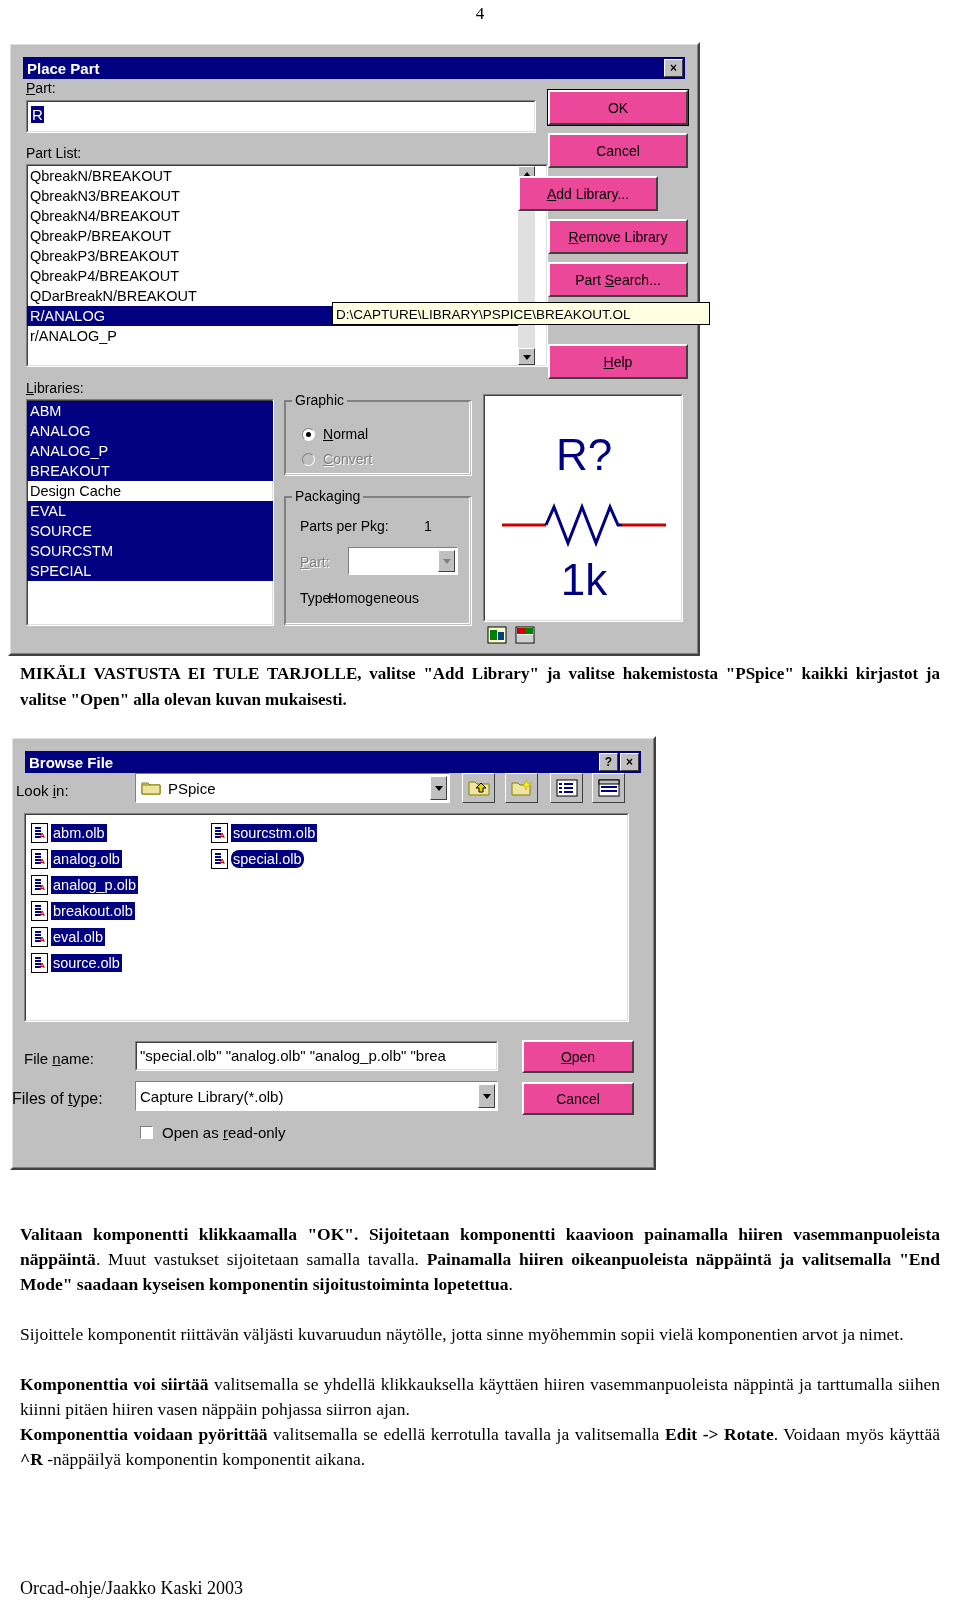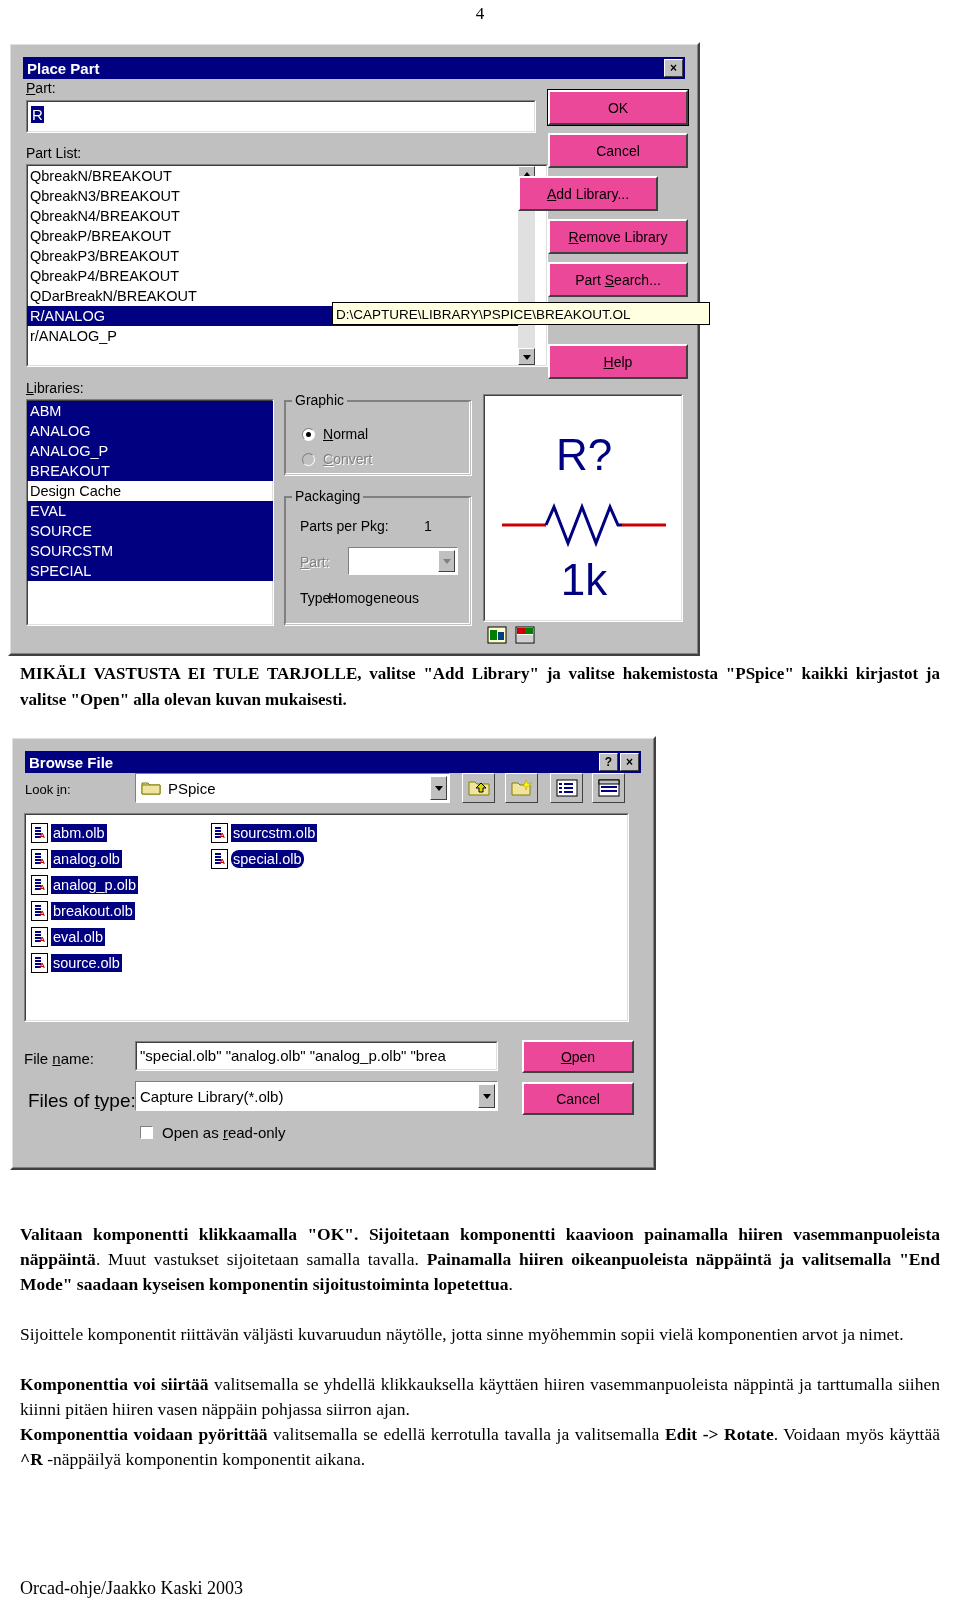--- a/index.html
+++ b/index.html
@@ -387,21 +387,21 @@
 
 <div class="win" style="left:10px; top:736px; width:646px; height:434px;">
   <div class="win-inner">
 
     <div class="titlebar">
       <span class="t-title">Browse File</span>
       <span class="tb-btn">?</span>
       <span class="tb-btn">×</span>
     </div>
 
-    <div class="lbl" style="left:13px; top:44px; font-size:13px;">
+    <div class="lbl" style="left:4px; top:44px; font-size:15px;">
       Look <span class="u">i</span>n:
     </div>
     <div class="combo" style="left:123px; top:35px; width:315px; height:30px;">
       <span style="position:absolute;left:5px;top:6px;width:20px;height:16px;">
         <svg width="20" height="16" viewBox="0 0 20 16">
           <path d="M1 3 L7 3 L9 5 L19 5 L19 14 L1 14 Z" fill="#e8d888" stroke="#808000"></path>
           <path d="M1 5 L19 5 L19 14 L1 14 Z" fill="#f0e4a0" stroke="#808000"></path>
         </svg>
       </span>
       <span class="combo-txt" style="left:32px; font-size:15px;">PSpice</span>
@@ -536,21 +536,21 @@
     <div class="lbl" style="left:12px; top:312px; font-size:15px;">
       File <span class="u">n</span>ame:
     </div>
     <div class="sunken" style="left:123px; top:303px; width:363px; height:30px;">
       <span style="position:absolute;left:4px;top:5px;font-size:15px;font-family:'Liberation Sans',sans-serif;white-space:nowrap;">"special.olb" "analog.olb" "analog_p.olb" "brea</span>
     </div>
     <div class="btn" style="left:510px; top:302px; width:112px; height:33px;">
         <span><span class="u">O</span>pen</span>
       </div>
 
-    <div class="lbl" style="left:16px; top:352px; font-size:19px;text-align:right;">
+    <div class="lbl" style="left:0; top:352px; font-size:16px;text-align:right;">
       Files of <span class="u">t</span>ype:
     </div>
     <div class="combo" style="left:123px; top:343px; width:363px; height:30px;">
       <span class="combo-txt" style="font-size:15px;">Capture Library(*.olb)</span>
       <span class="combo-arrow">
         <span class="arrow-dn" style="top:50%;left:50%;"></span>
       </span>
     </div>
     <div class="btn" style="left:510px; top:344px; width:112px; height:33px;">Cancel</div>
 

